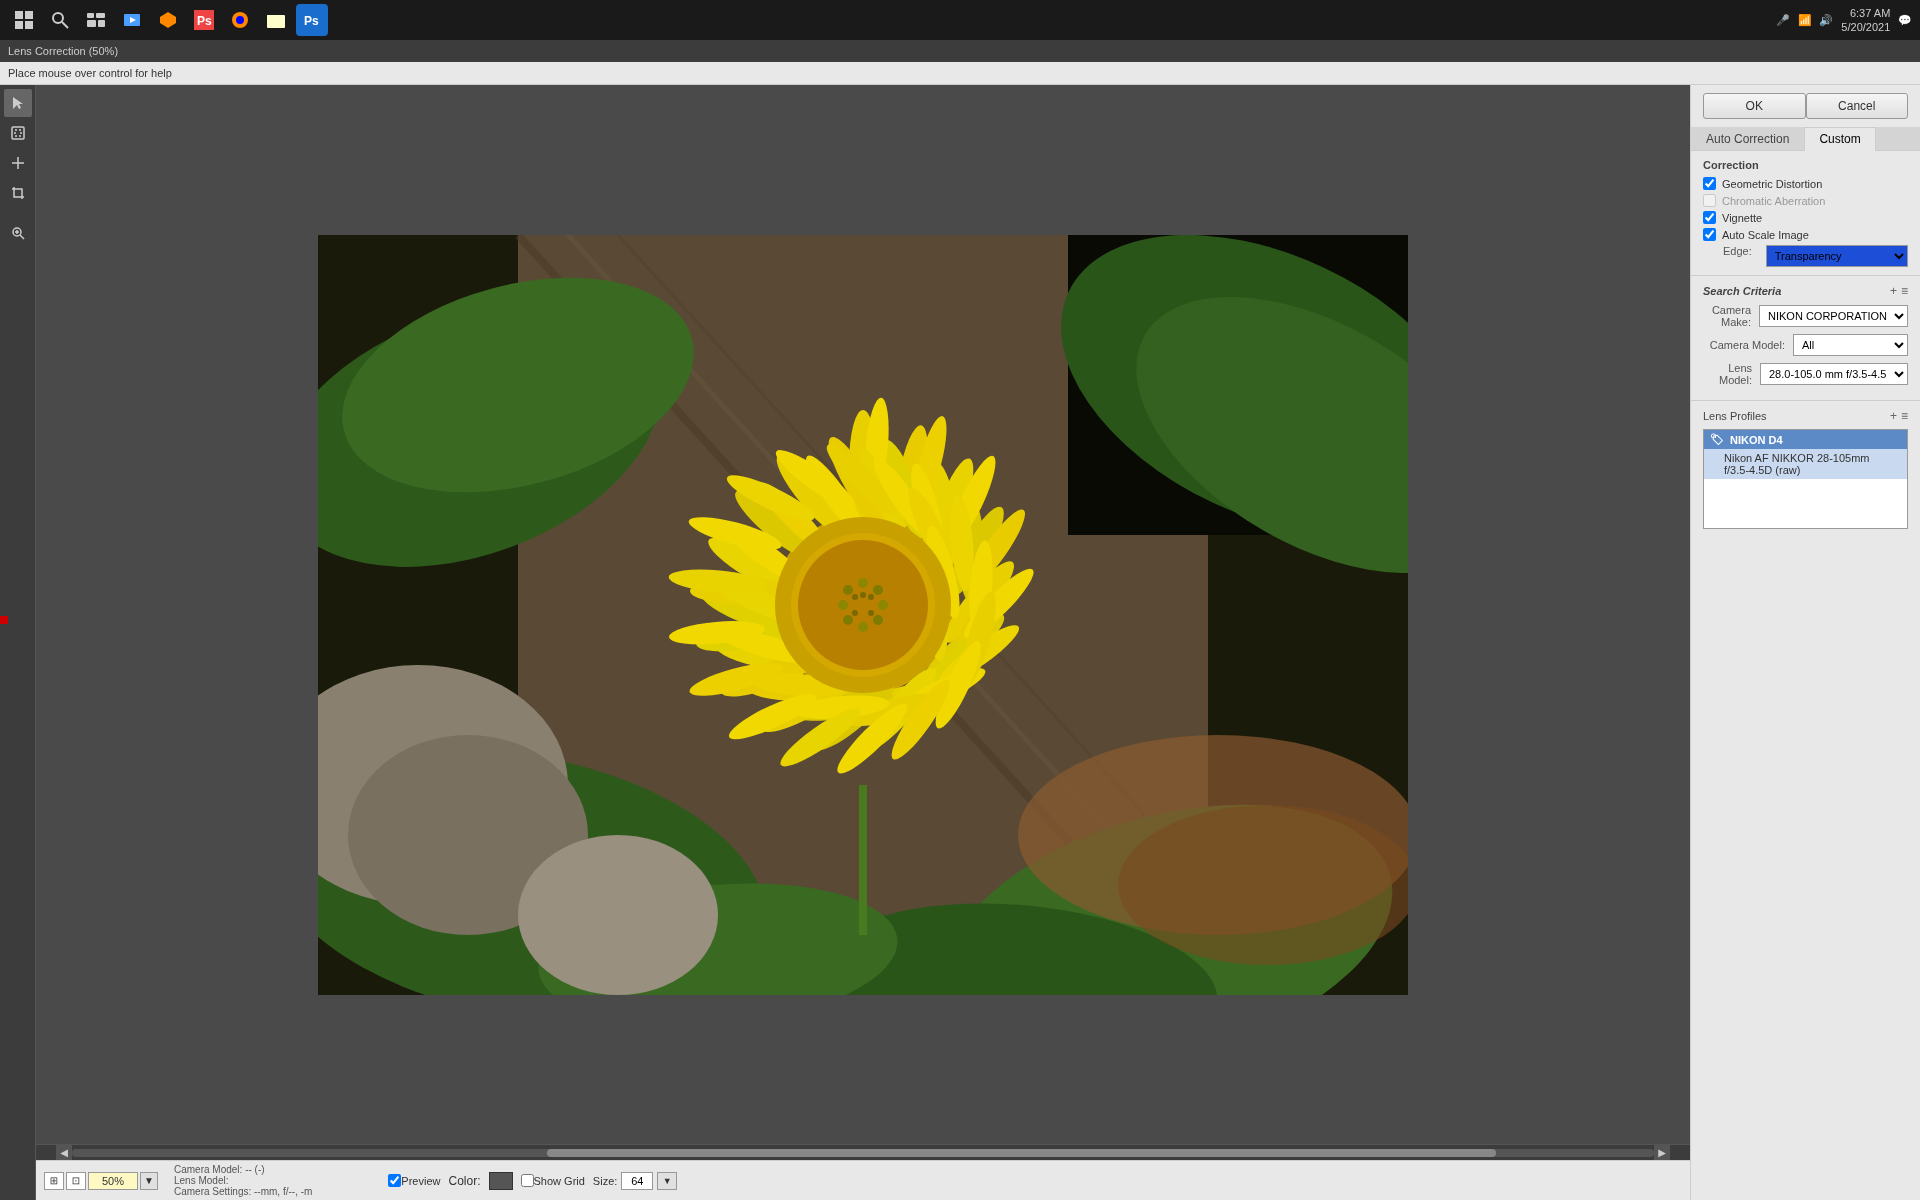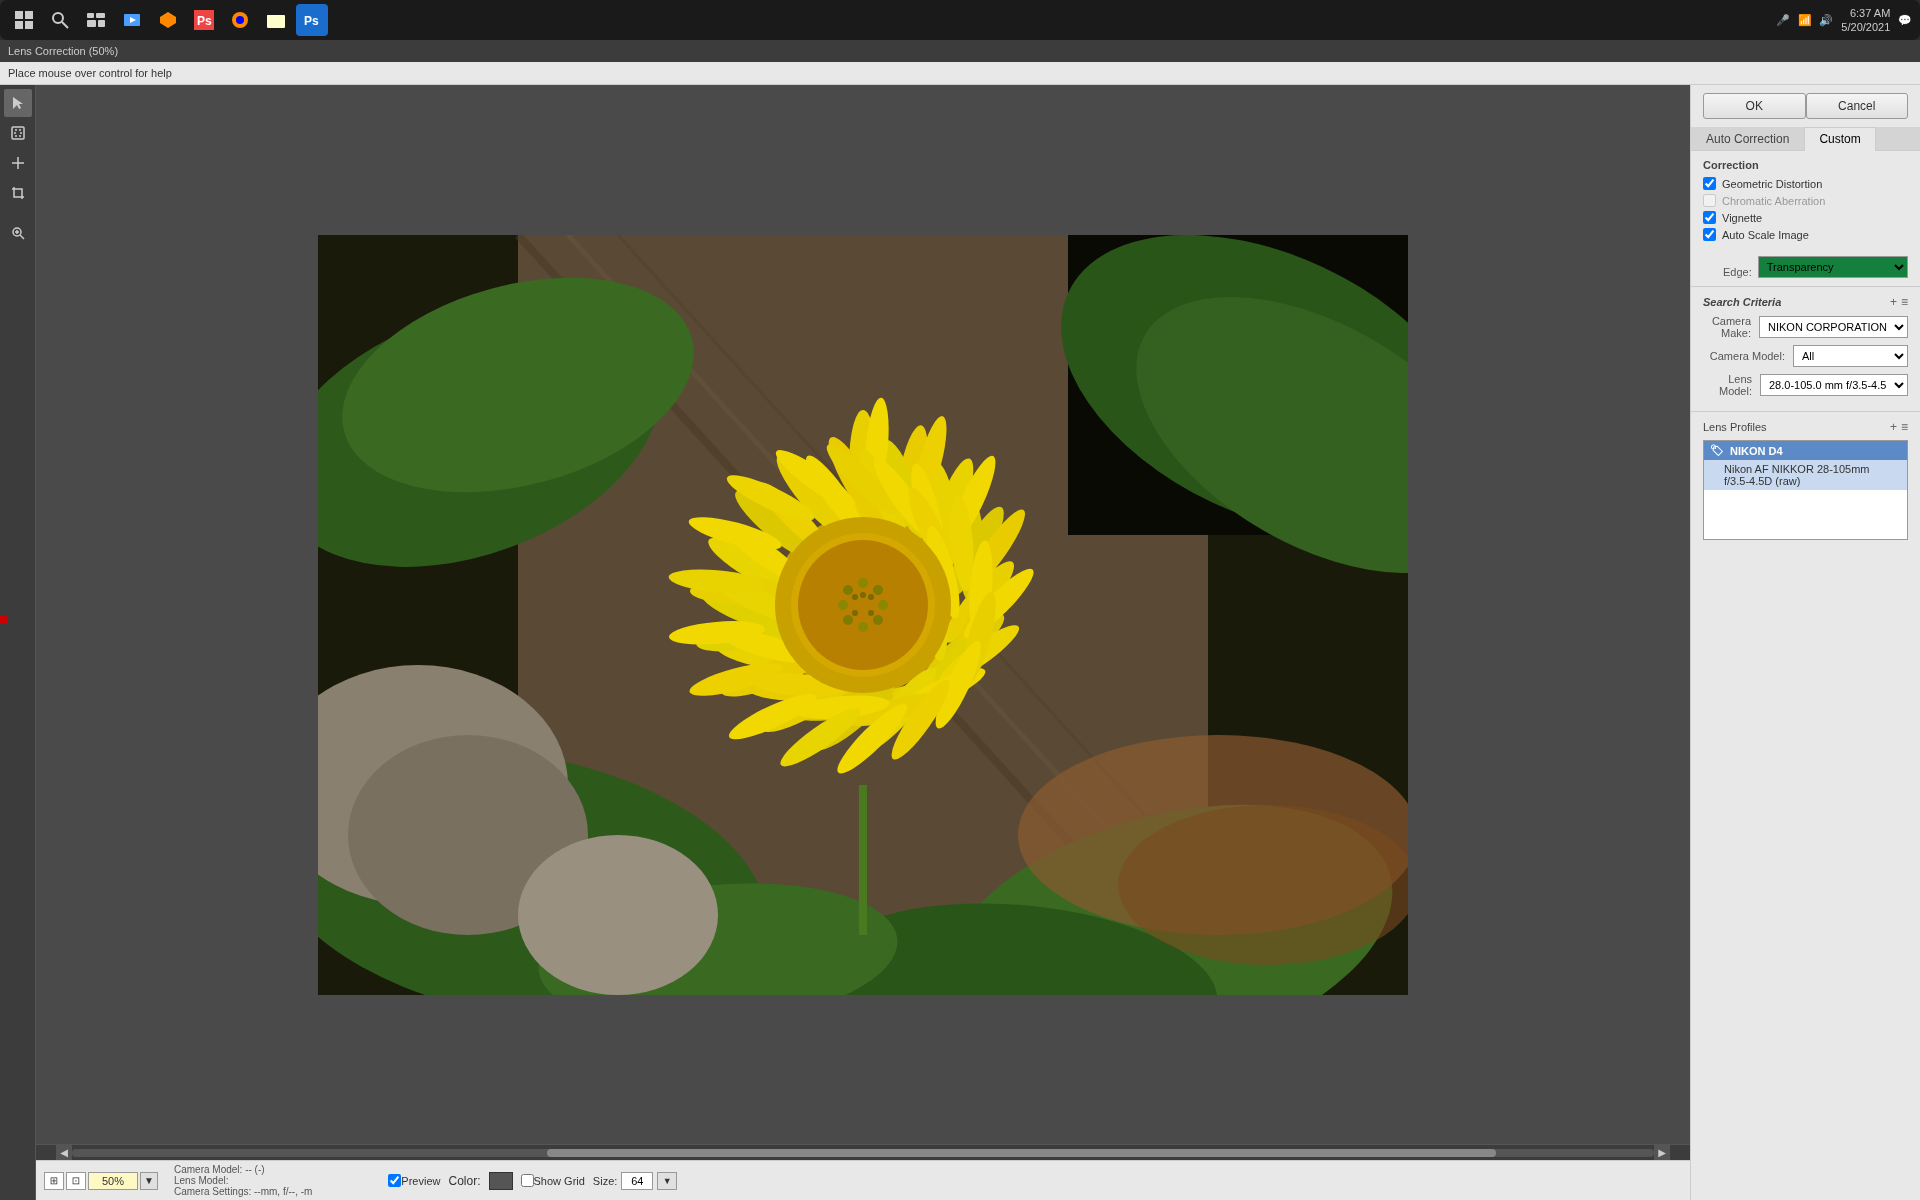--- a/index.html
+++ b/index.html
@@ -16,21 +16,20 @@
     
     .taskbar {
       position: absolute;
       top: 0; left: 0; right: 0;
       height: 40px;
       background: #1a1a1a;
       display: flex;
       align-items: center;
       padding: 0 8px;
       z-index: 100;
-      border-radius: 7px;
     }
     .taskbar-icon {
       width: 32px; height: 32px;
       display: flex; align-items: center; justify-content: center;
       margin-right: 4px;
       border-radius: 4px;
       cursor: pointer;
     }
     .taskbar-icon svg { width: 20px; height: 20px; }
     .taskbar-right {
@@ -285,30 +284,30 @@
       font-size: 11px;
       color: #333;
     }
     .check-row input[type="checkbox"] {
       width: 13px; height: 13px;
       cursor: pointer;
     }
     .check-row.disabled { color: #999; }
     .edge-row {
       display: flex;
-      align-items: flex-end;
-      gap: 6px;
-      margin-top: 15px;
+      align-items: flex-start;
+      gap: 14px;
+      margin-top: 4px;
     }
     .edge-label { font-size: 11px; color: #555; margin-left: 20px; }
     .edge-select {
       flex: 1;
       height: 22px;
       border: 1px solid #999;
-      background: #15803d;
+      background: #1d4ed8;
       font-size: 11px;
       padding: 0 4px;
       cursor: pointer;
     }
 
     
     .search-section {
       padding: 8px 12px;
       border-bottom: 1px solid #ccc;
     }

